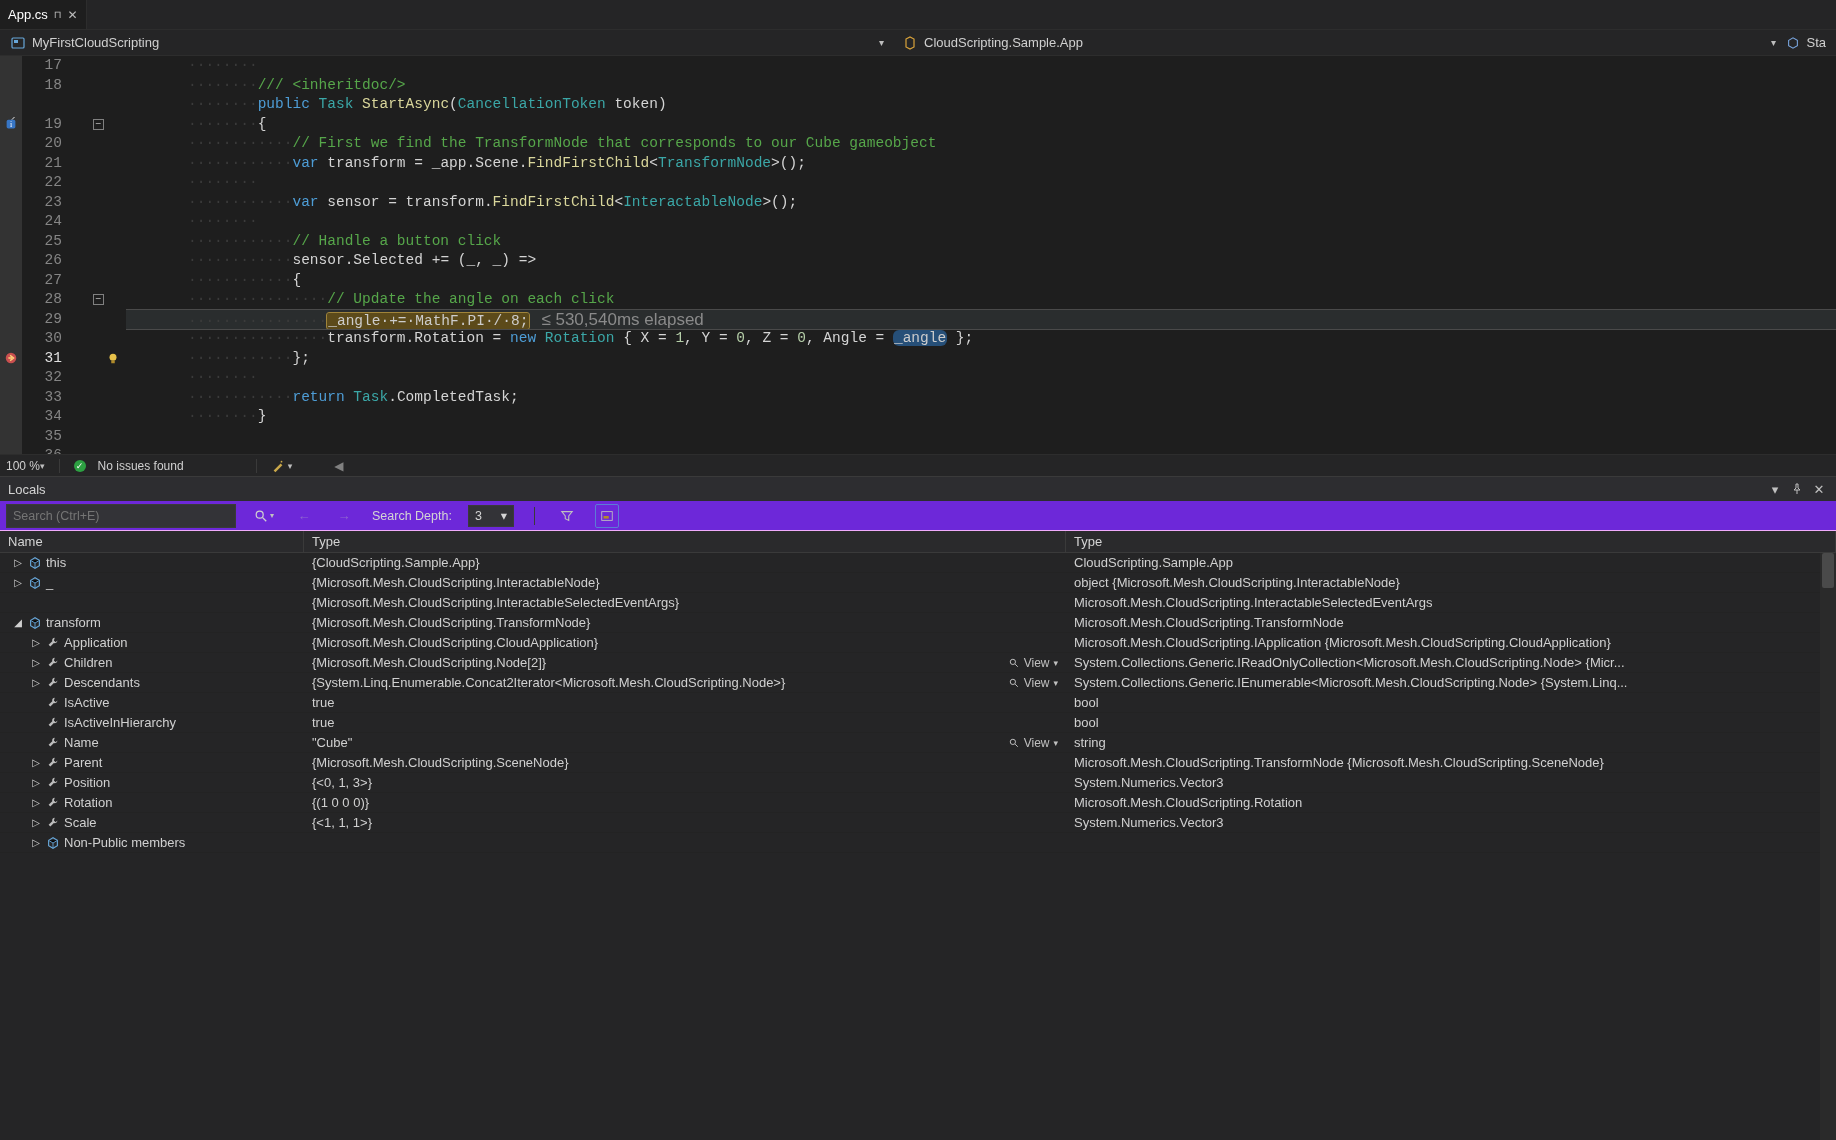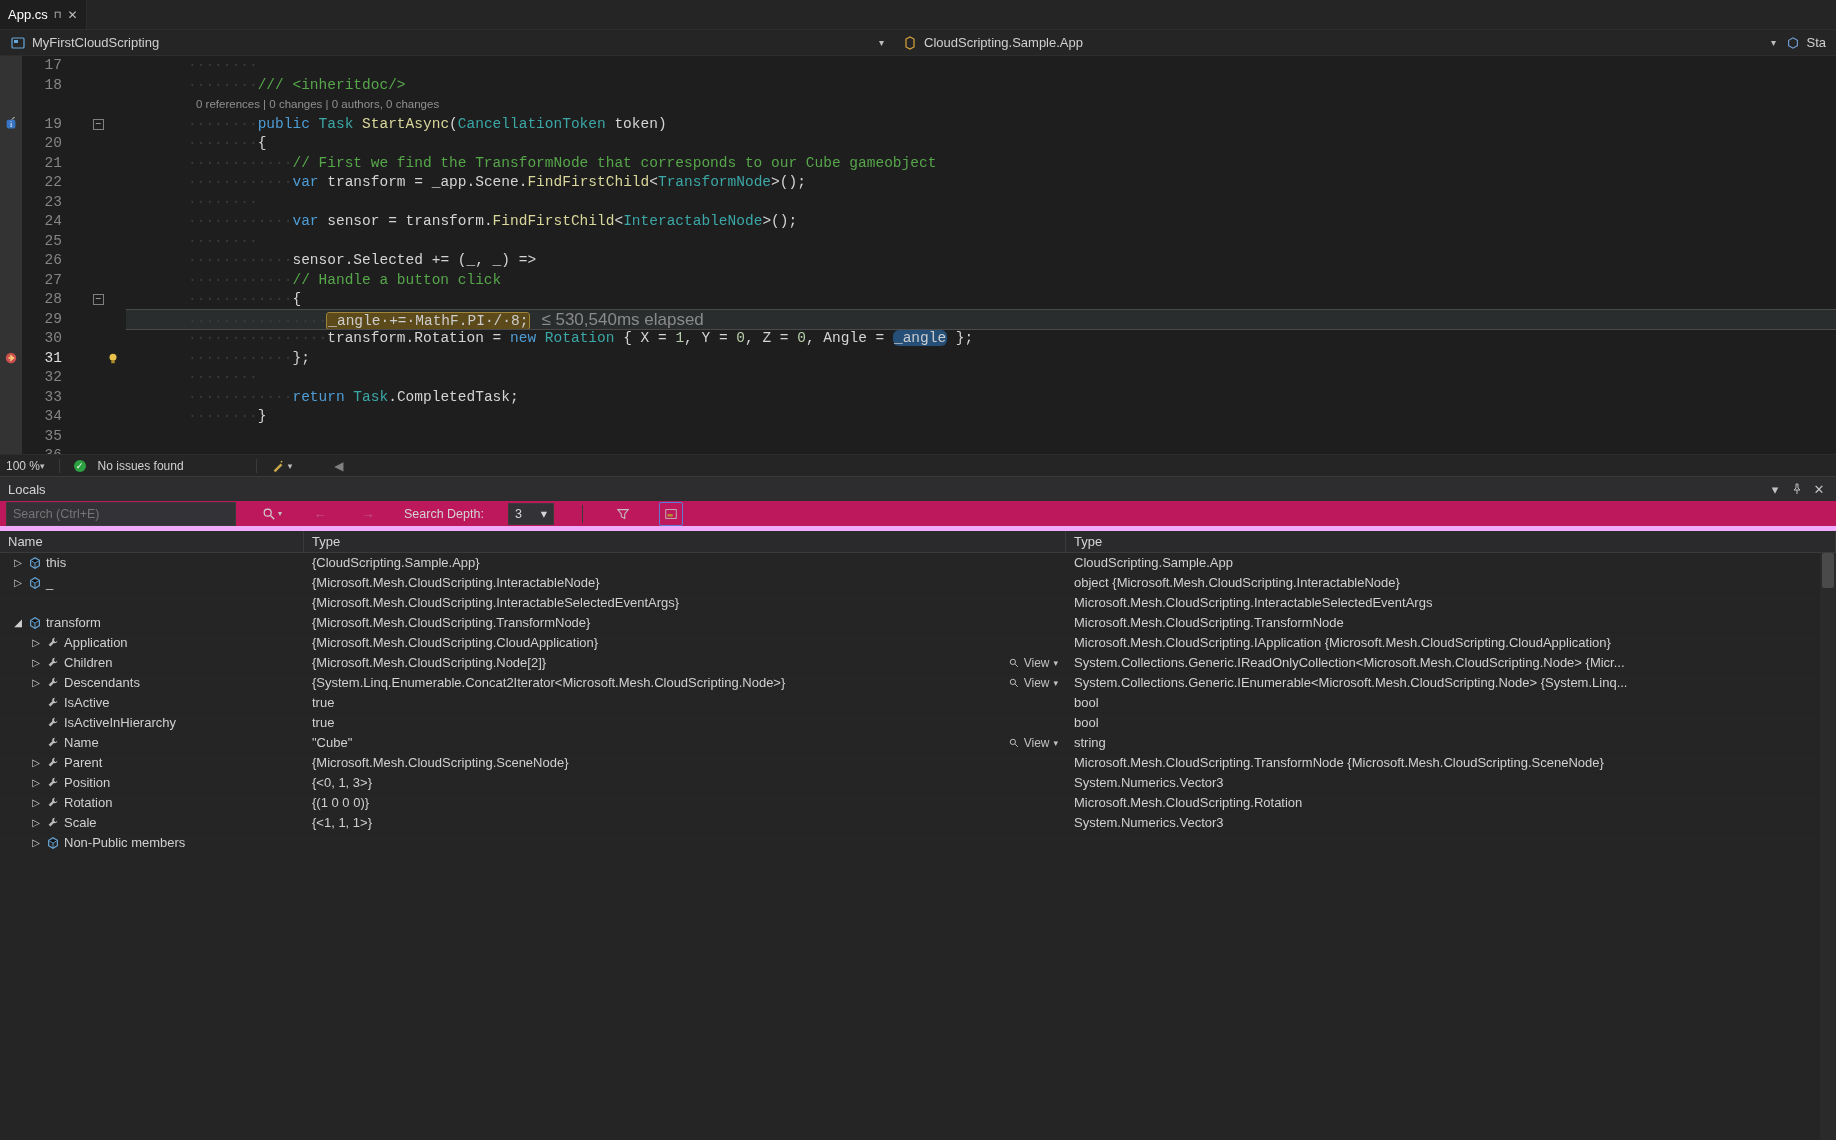--- a/index.html
+++ b/index.html
@@ -57,21 +57,21 @@
   .editor-status .ok { width:12px; height:12px; border-radius:50%; background:#2da042; display:inline-flex; align-items:center; justify-content:center; color:#fff; font-size:9px; }
   .sep { width:1px; height:14px; background:#3a3a3a; margin:0 2px; }
   .wand { display:flex; align-items:center; gap:3px; }
   .nav-arrow-left { color:#808080; font-size:12px; margin-left:auto; margin-right:14px; }
 
   
   .locals { flex:1 1 auto; display:flex; flex-direction:column; background:#252526; border-top:1px solid #3a3a3a; }
   .locals-title { height:24px; display:flex; align-items:center; padding:0 8px; background:#2d2d30; color:#d4d4d4; font-size:13px; }
   .locals-title .spacer { flex:1; }
   .locals-title .tbtn { width:18px; height:18px; display:flex; align-items:center; justify-content:center; color:#c0c0c0; cursor:pointer; margin-left:4px; }
-  .locals-toolbar { height:30px; display:flex; align-items:center; padding:0 6px; gap:24px; background:#be185d; border-bottom:5px solid #f0abfc; }
+  .locals-toolbar { height:30px; display:flex; align-items:center; padding:0 6px; gap:16px; background:#6d28d9; border-bottom:1px solid #f0abfc; }
   .search-box { flex:0 0 230px; display:flex; align-items:center; background:#333337; border:1px solid #3a3a3a; height:24px; padding:0 6px; color:#a0a0a0; }
   .search-box input { flex:1; background:transparent; border:0; outline:0; color:#d0d0d0; font-size:12.5px; }
   .tb-btn { width:24px; height:24px; display:flex; align-items:center; justify-content:center; color:#c0c0c0; cursor:pointer; border-radius:2px; }
   .tb-btn.disabled { opacity:.4; cursor:default; }
   .tb-label { color:#d4d4d4; font-size:12.5px; }
   .depth-select { width:46px; height:22px; background:#333337; border:1px solid #3a3a3a; color:#d4d4d4; display:flex; align-items:center; justify-content:space-between; padding:0 6px; font-size:12.5px; }
   .vbar { width:1px; height:18px; background:#3a3a3a; margin:0 4px; }
   .hl-box { border:1px solid #5c7bd6; border-radius:2px; }
 
   .grid-head { height:22px; display:flex; background:#2a2a2c; border-bottom:1px solid #3a3a3a; color:#d4d4d4; }
@@ -218,31 +218,31 @@
         </div>
         <div class="fold-cell"></div>
         <div class="fold-cell"></div>
         <div class="fold-cell"></div>
         <div class="fold-cell"></div>
         <div class="fold-cell"></div>
       </div>
     <div class="code-lines" id="code-lines">
         <div class="line" style="padding-left: 62px;"><span class="ws">········</span><span class="ws"></span></div>
         <div class="line" style="padding-left: 62px;"><span class="ws">········</span><span class="ws"></span><span class="c-sum">/// &lt;inheritdoc/&gt;</span></div>
-        <div class="codelens" style="padding-left: 70px;">0 references | 0 changes | 0 authors, 0 changes</div>
         <div class="line" style="padding-left: 62px;"><span class="ws">········</span><span class="ws"></span><span class="c-key">public</span><span class="c-op"> </span><span class="c-type">Task</span><span class="c-op"> </span><span class="c-fn">StartAsync</span><span class="c-op">(</span><span class="c-type">CancellationToken</span><span class="c-op"> </span><span class="c-id">token</span><span class="c-op">)</span></div>
         <div class="line" style="padding-left: 62px;"><span class="ws">········</span><span class="ws"></span><span class="c-op">{</span></div>
         <div class="line" style="padding-left: 62px;"><span class="ws">········</span><span class="ws">····</span><span class="c-cmt">// First we find the TransformNode that corresponds to our Cube gameobject</span></div>
         <div class="line" style="padding-left: 62px;"><span class="ws">········</span><span class="ws">····</span><span class="c-key">var</span><span class="c-op"> </span><span class="c-id">transform</span><span class="c-op"> = </span><span class="c-id">_app</span><span class="c-op">.</span><span class="c-prop">Scene</span><span class="c-op">.</span><span class="c-fn">FindFirstChild</span><span class="c-op">&lt;</span><span class="c-type">TransformNode</span><span class="c-op">&gt;();</span></div>
         <div class="line" style="padding-left: 62px;"><span class="ws">········</span><span class="ws"></span></div>
         <div class="line" style="padding-left: 62px;"><span class="ws">········</span><span class="ws">····</span><span class="c-key">var</span><span class="c-op"> </span><span class="c-id">sensor</span><span class="c-op"> = </span><span class="c-id">transform</span><span class="c-op">.</span><span class="c-fn">FindFirstChild</span><span class="c-op">&lt;</span><span class="c-type">InteractableNode</span><span class="c-op">&gt;();</span></div>
         <div class="line" style="padding-left: 62px;"><span class="ws">········</span><span class="ws"></span></div>
+        <div class="line" style="padding-left: 62px;"><span class="ws">········</span><span class="ws">····</span><span class="c-cmt">// Handle a button click</span></div>
         <div class="line" style="padding-left: 62px;"><span class="ws">········</span><span class="ws">····</span><span class="c-id">sensor</span><span class="c-op">.</span><span class="c-prop">Selected</span><span class="c-op"> += (</span><span class="c-id">_</span><span class="c-op">, </span><span class="c-id">_</span><span class="c-op">) =&gt;</span></div>
-        <div class="line" style="padding-left: 62px;"><span class="ws">········</span><span class="ws">····</span><span class="c-cmt">// Handle a button click</span></div>
         <div class="line" style="padding-left: 62px;"><span class="ws">········</span><span class="ws">····</span><span class="c-op">{</span></div>
+        <div class="line" style="padding-left: 62px;"><span class="ws">········</span><span class="ws">········</span><span class="c-cmt">// Update the angle on each click</span></div>
         <div class="line current" style="padding-left: 62px;"><span class="ws">········</span><span class="ws">········</span><span class="hl-step">_angle·+=·MathF.PI·/·8;</span><span class="elapsed">≤ 530,540ms elapsed</span></div>
         <div class="line" style="padding-left: 62px;"><span class="ws">········</span><span class="ws">········</span><span class="c-id">transform</span><span class="c-op">.</span><span class="c-prop">Rotation</span><span class="c-op"> = </span><span class="c-key">new</span><span class="c-op"> </span><span class="c-type">Rotation</span><span class="c-op"> { </span><span class="c-prop">X</span><span class="c-op"> = </span><span class="c-num">1</span><span class="c-op">, </span><span class="c-prop">Y</span><span class="c-op"> = </span><span class="c-num">0</span><span class="c-op">, </span><span class="c-prop">Z</span><span class="c-op"> = </span><span class="c-num">0</span><span class="c-op">, </span><span class="c-prop">Angle</span><span class="c-op"> = </span><span class="hl-ref">_angle</span><span class="c-op"> };</span></div>
         <div class="line" style="padding-left: 62px;"><span class="ws">········</span><span class="ws">····</span><span class="c-op">};</span></div>
         <div class="line" style="padding-left: 62px;"><span class="ws">········</span><span class="ws"></span></div>
         <div class="line" style="padding-left: 62px;"><span class="ws">········</span><span class="ws">····</span><span class="c-key">return</span><span class="c-op"> </span><span class="c-type">Task</span><span class="c-op">.</span><span class="c-prop">CompletedTask</span><span class="c-op">;</span></div>
         <div class="line" style="padding-left: 62px;"><span class="ws">········</span><span class="ws"></span><span class="c-op">}</span></div>
       </div>
   </div>
 
   <div class="editor-status">

